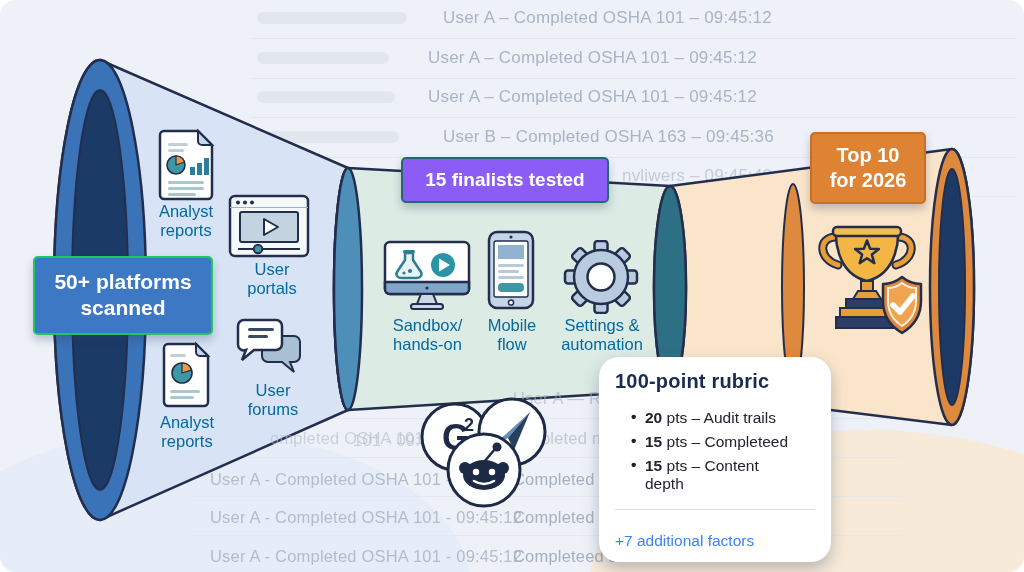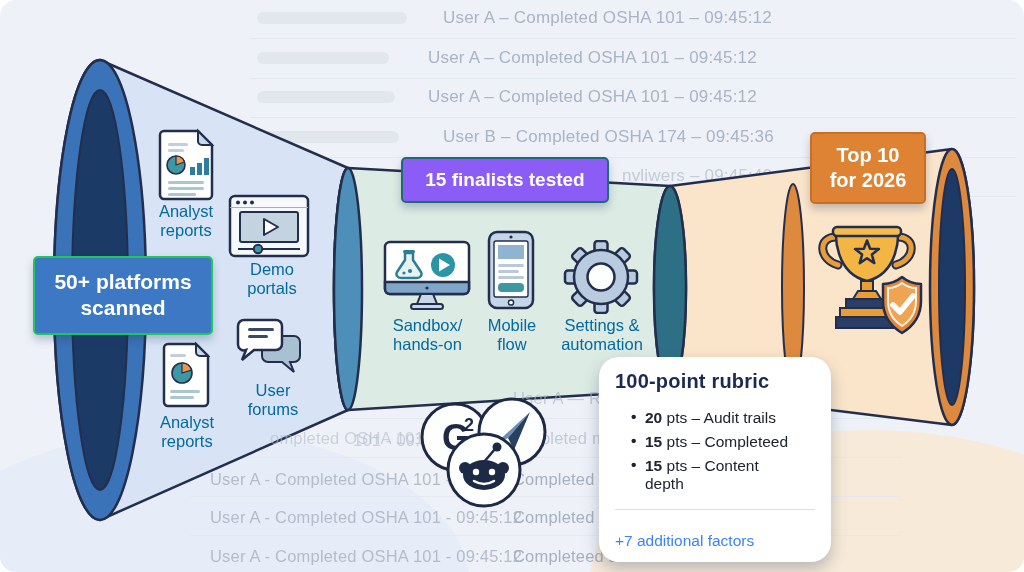--- a/index.html
+++ b/index.html
@@ -45,21 +45,21 @@
   <div class="sep" style="left:250px;width:766px;top:196px;"></div>
 
   <div class="pill" style="left:257px;top:12px;width:150px;"></div>
   <div class="pill" style="left:257px;top:52px;width:132px;"></div>
   <div class="pill" style="left:257px;top:91px;width:138px;"></div>
   <div class="pill" style="left:257px;top:131px;width:142px;"></div>
 
   <div class="log" style="left:443px;top:8px;">User A – Completed OSHA 101 – 09:45:12</div>
   <div class="log" style="left:428px;top:48px;">User A – Completed OSHA 101 – 09:45:12</div>
   <div class="log" style="left:428px;top:87px;">User A – Completed OSHA 101 – 09:45:12</div>
-  <div class="log" style="left:443px;top:127px;">User B – Completed OSHA 174  – 09:45:36</div>
+  <div class="log" style="left:443px;top:127px;">User B – Completed OSHA 163  – 09:45:36</div>
   <div class="log light" style="left:622px;top:166px;">nvliwers – 09:45:40</div>
 
   <div class="sep" style="left:190px;width:712px;top:418px;opacity:.85;"></div>
   <div class="sep" style="left:190px;width:712px;top:457px;opacity:.85;"></div>
   <div class="sep" style="left:190px;width:712px;top:496px;opacity:.85;"></div>
   <div class="sep" style="left:190px;width:712px;top:535px;opacity:.85;"></div>
 
   <div class="log bottom" style="left:210px;top:470px;">User A - Completed OSHA 101 - 09:45</div>
   <div class="log bottom" style="left:210px;top:508px;">User A - Completed OSHA 101 - 09:45:12</div>
   <div class="log bottom" style="left:210px;top:547px;">User A - Completed OSHA 101 - 09:45:12</div>
@@ -107,21 +107,21 @@
     <rect x="2" y="2" width="78" height="60" rx="5" fill="#f6f9fc" stroke="#232e4d" stroke-width="2.5"></rect>
     <circle cx="10" cy="8.5" r="2" fill="#232e4d"></circle>
       <circle cx="17" cy="8.5" r="2" fill="#232e4d"></circle>
       <circle cx="24" cy="8.5" r="2" fill="#232e4d"></circle>
     <line x1="2" y1="13.5" x2="80" y2="13.5" stroke="#9fb0c4" stroke-width="1.2"></line>
     <rect x="12" y="18" width="58" height="30" rx="2" fill="#c3d3e0" stroke="#232e4d" stroke-width="2"></rect>
     <polygon points="36,25 36,41 50,33" fill="#fff" stroke="#232e4d" stroke-width="2" stroke-linejoin="round"></polygon>
     <line x1="10" y1="55" x2="72" y2="55" stroke="#232e4d" stroke-width="2"></line>
     <circle cx="30" cy="55" r="4.2" fill="#3d98a4" stroke="#232e4d" stroke-width="2"></circle>
   </svg>
-  <div class="iconlab" style="left:232px;top:260px;width:80px;">Demo portals</div>
+  <div class="iconlab" style="left:232px;top:260px;width:80px;">User portals</div>
 
   <svg class="abs" style="left:234px;top:316px;" width="70" height="62" viewBox="0 0 70 62">
     <path d="M 34 20 h 26 a6 6 0 0 1 6 6 v 14 a6 6 0 0 1 -6 6 h -4 l 4 10 l -12 -10 h -14 a6 6 0 0 1 -6 -6 v -14 a6 6 0 0 1 6 -6 Z" fill="#a9bfd2" stroke="#232e4d" stroke-width="2"></path>
     <path d="M 10 4 h 32 a6 6 0 0 1 6 6 v 18 a6 6 0 0 1 -6 6 h -22 l -12 10 l 4 -10 a6 6 0 0 1 -8 -6 v -18 a6 6 0 0 1 6 -6 Z" fill="#fff" stroke="#232e4d" stroke-width="2.5"></path>
     <rect x="14" y="12" width="26" height="3" rx="1.5" fill="#3a4a66"></rect>
       <rect x="14" y="19" width="20" height="3" rx="1.5" fill="#3a4a66"></rect>
   </svg>
   <div class="iconlab" style="left:238px;top:381px;width:70px;">User forums</div>
 
   <svg class="abs" style="left:160px;top:340px;" width="52" height="70" viewBox="0 0 52 70">

